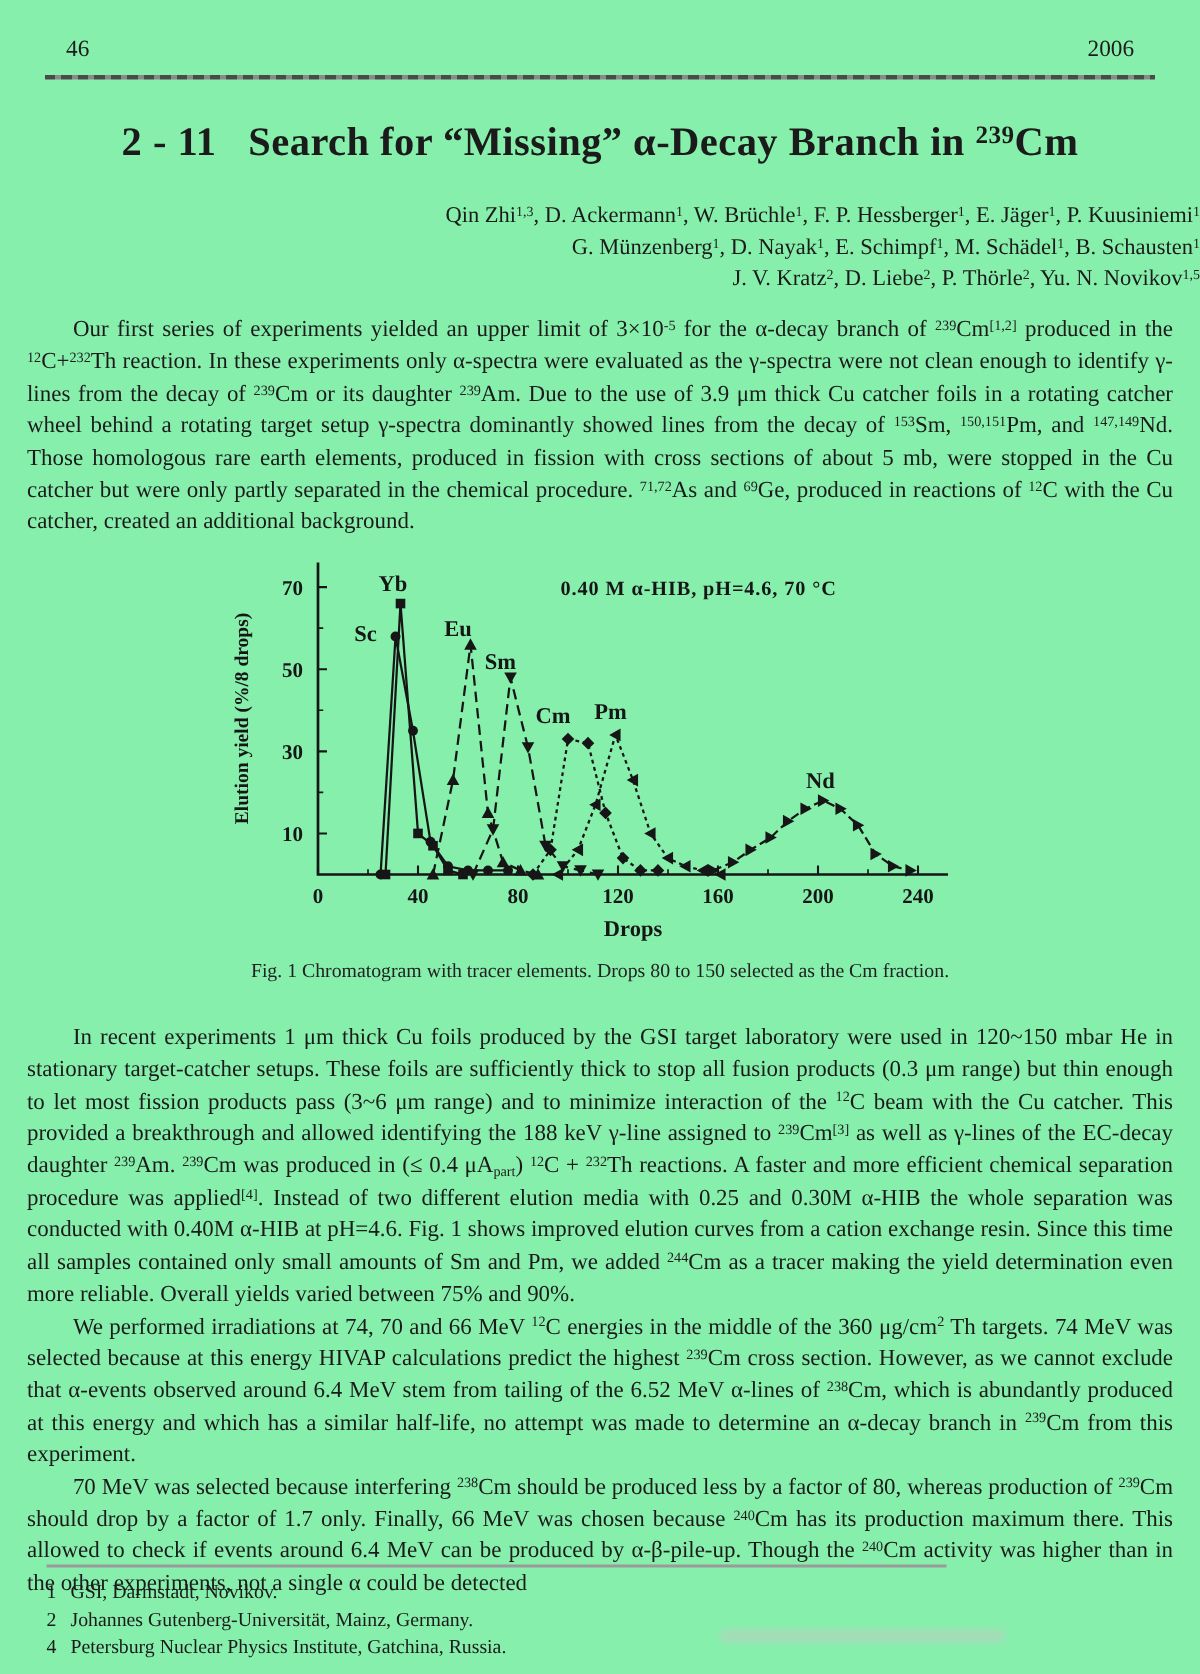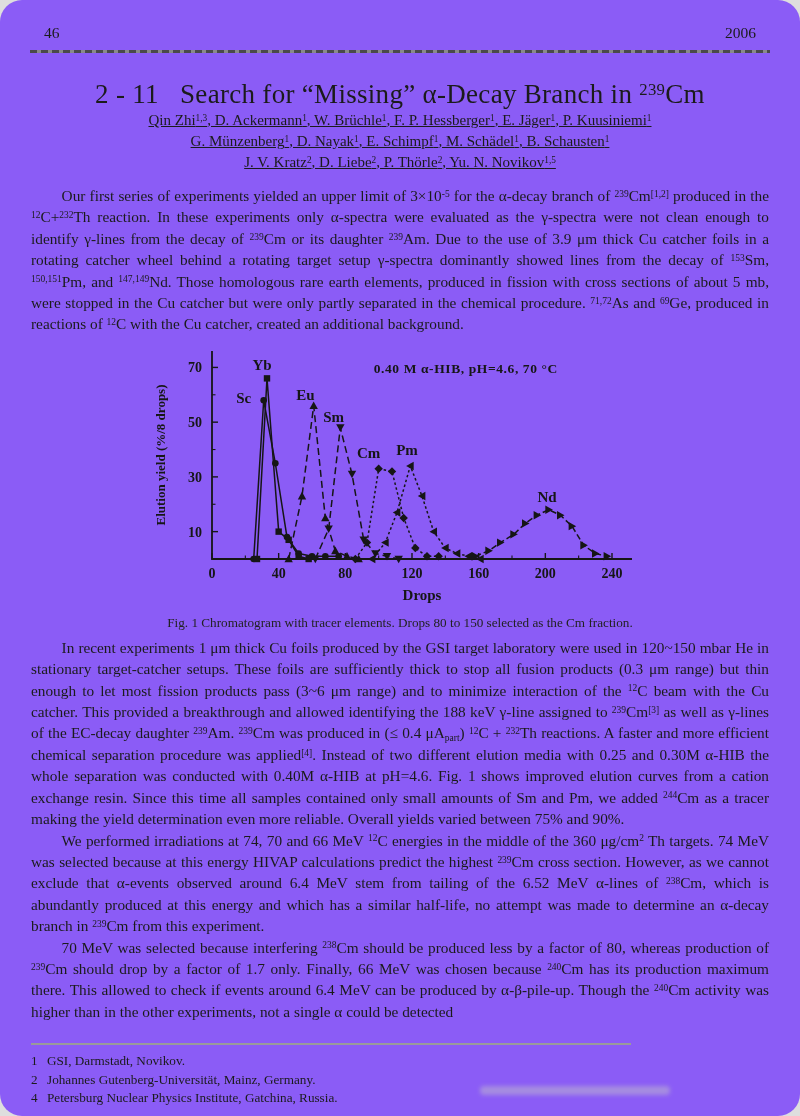--- a/index.html
+++ b/index.html
@@ -1,39 +1,39 @@
 <!DOCTYPE html>
 <html><head>
 <meta charset="utf-8">
 <style>
   html,body{margin:0;padding:0;background:#dedede;}
   .page{width:800px;height:1116px;margin:0 auto;position:relative;overflow:hidden;
-        background:#8b5cf6;color:#1b1b1b;
-        font-family:"Liberation Serif","DejaVu Serif",serif;border-radius:22px;}
+        background:#86efac;color:#1b1b1b;
+        font-family:"Liberation Serif","DejaVu Serif",serif;}
   
   .header{display:flex;justify-content:space-between;align-items:flex-end;
           padding:24px 44px 6px 44px;font-size:15.5px;}
   .header .center{letter-spacing:.8px;}
   .header-rule{height:3px;margin:2px 30px 0 30px;
           background:repeating-linear-gradient(90deg,#4a4a4a 0 7px,#8a8a8a 7px 11px);}
   
-  .article-title{margin-top:26px;text-align:center;font-size:27px;font-weight:normal;
+  .article-title{margin-top:26px;text-align:center;font-size:27px;font-weight:bold;
           white-space:pre-wrap;letter-spacing:.3px;}
-  .authors{margin-top:0;text-align:center;font-size:15px;line-height:21px;text-decoration:underline;}
+  .authors{margin-top:24px;text-align:right;font-size:15px;line-height:21px;}
   
-  .para-block{padding:0 31px;}
+  .para-block{padding:0 18px;}
   .para-block.first{margin-top:12px;}
   .body-para{margin:0;font-size:15.3px;line-height:21.4px;text-align:justify;
           text-indent:2em;}
   sup{font-size:.62em;line-height:0;vertical-align:baseline;position:relative;top:-.45em;}
   sub{font-size:.62em;line-height:0;vertical-align:baseline;position:relative;bottom:-.25em;}
   
   .figure{margin:6px auto 2px auto;width:520px;text-align:center;}
   .figure svg{display:block;margin:0 auto;}
-  .fig-caption{margin-top:6px;margin-bottom:6px;text-align:center;font-size:13.2px;color:#222;}
+  .fig-caption{margin-top:6px;margin-bottom:26px;text-align:center;font-size:13.2px;color:#222;}
   
   .footnote-block{position:absolute;left:31px;bottom:8px;width:740px;}
   .fn-sep{width:600px;height:2px;background:#9a9a9a;margin-bottom:7px;}
   .footnote{font-size:13.2px;line-height:18.6px;}
   .fn-num{display:inline-block;width:16px;}
   .scan-smudge{position:absolute;left:480px;top:1086px;width:190px;height:9px;
           background:#c7c7c7;opacity:.45;filter:blur(2px);border-radius:4px;}
 </style>
 </head>
 <body>

